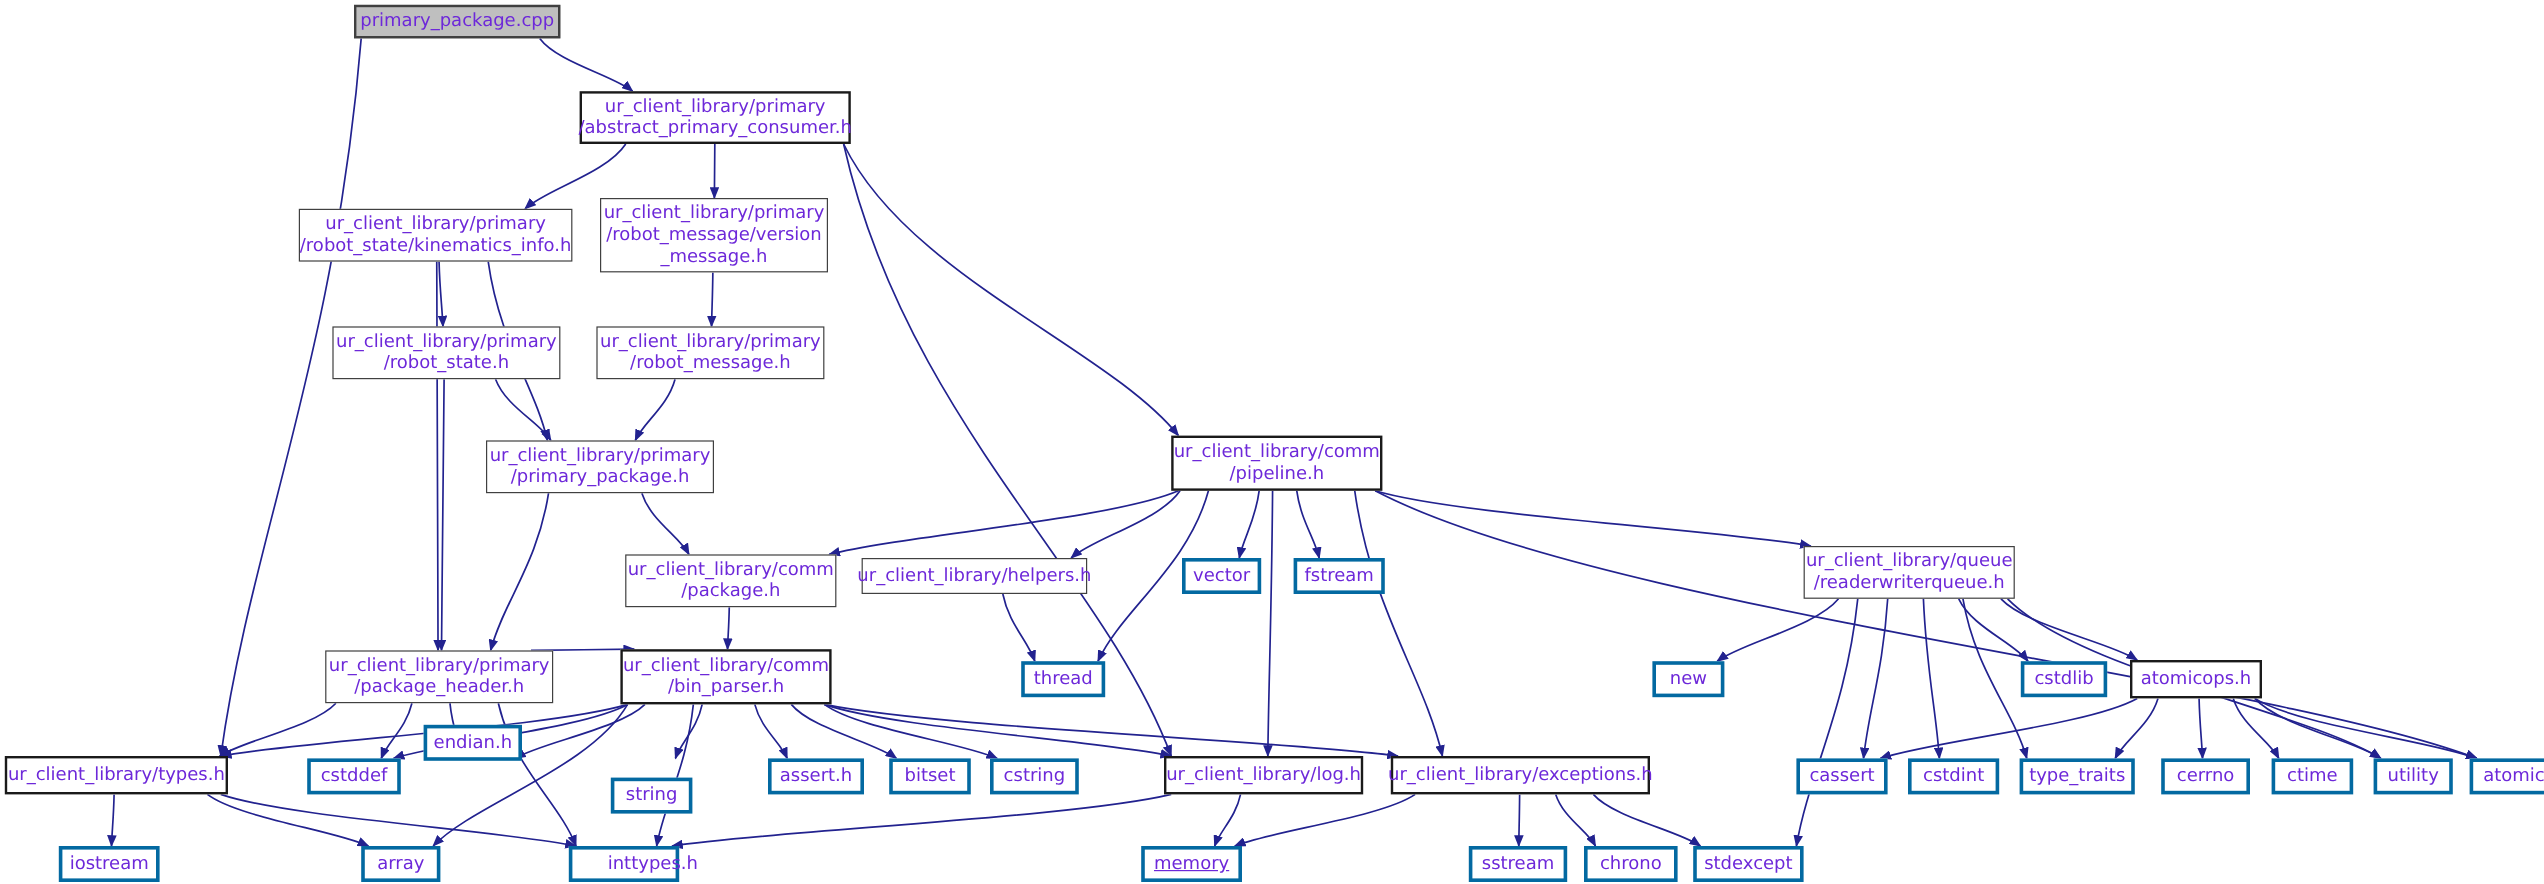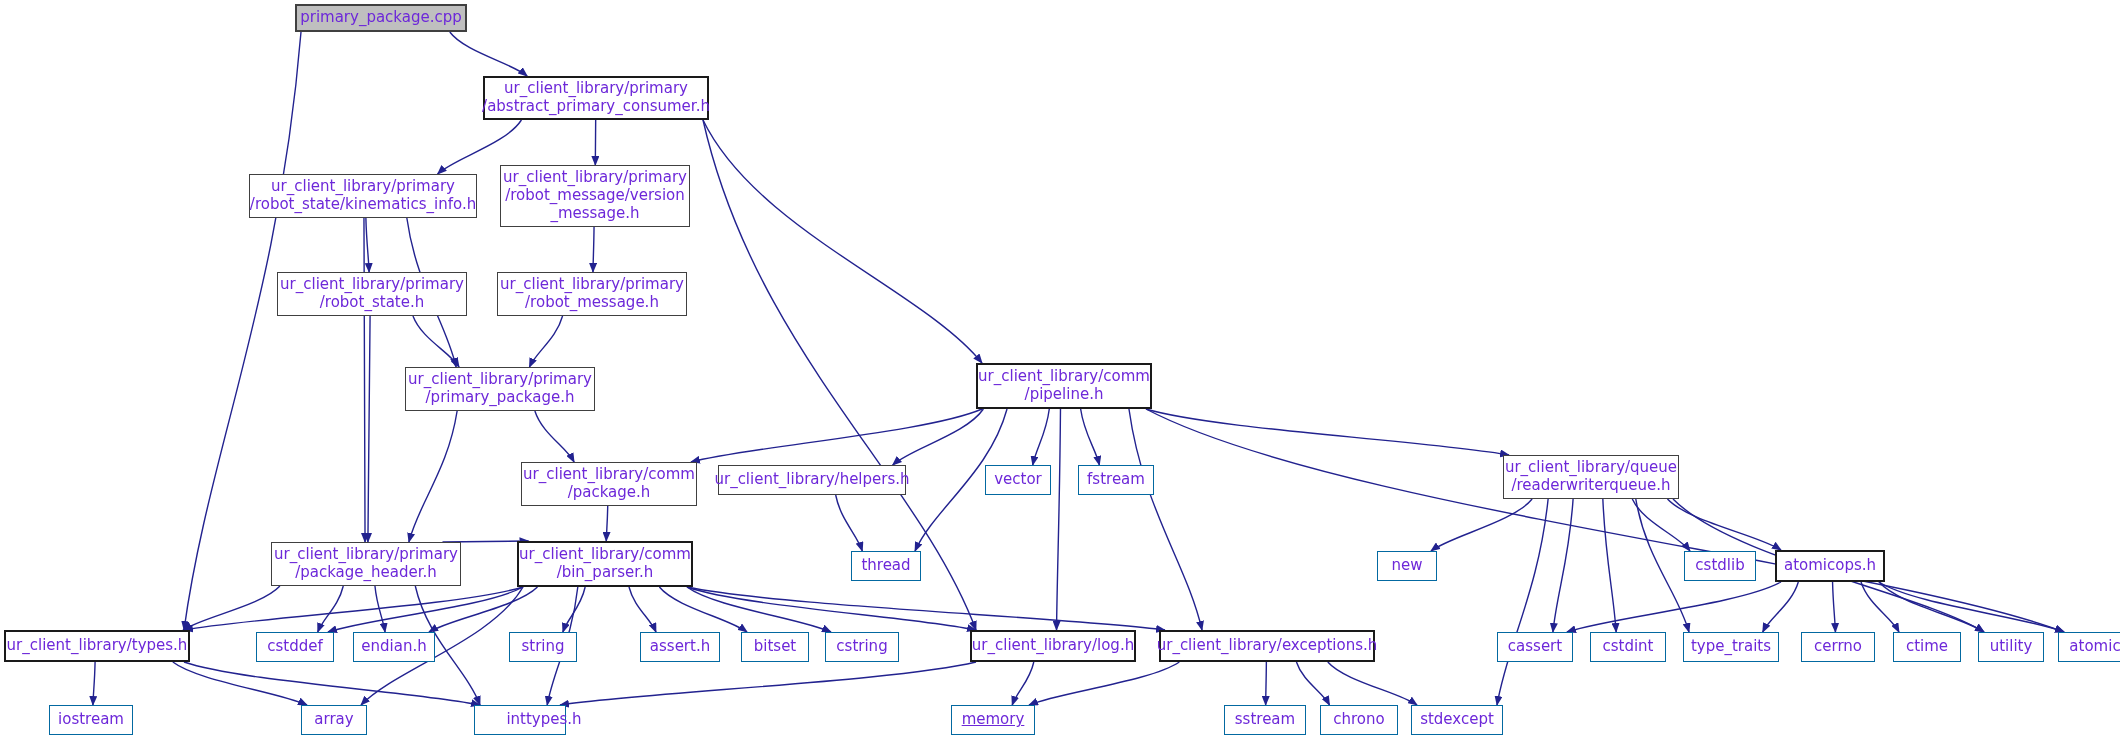--- a/index.html
+++ b/index.html
@@ -5,21 +5,21 @@
   html,body{margin:0;padding:0;background:#ffffff;}
   #stage{position:relative;width:2120px;height:737px;background:#ffffff;
          font-family:"DejaVu Sans","Liberation Sans",sans-serif;overflow:hidden;}
   #edges{position:absolute;left:0;top:0;width:2120px;height:737px;pointer-events:none;}
   .node{position:absolute;box-sizing:border-box;display:flex;align-items:center;
         justify-content:center;text-align:center;line-height:1.18;
         background:#ffffff;color:#6d28d9;white-space:pre;}
   
   .n-file{border:1px solid #404040;font-size:15px;}
   
-  .n-sys{border:1px solid #0369a1;font-size:15px;}
+  .n-sys{border:3px solid #0369a1;font-size:15px;}
   
   .n-root{border:2px solid #404040;background:#bfbfbf;font-size:15px;}
   
   .n-emph{border:2px solid #1a1a1a;font-size:15px;}
 </style>
 </head>
 <body>
 
 <div id="stage">
   <svg id="edges" viewBox="0 0 2120 737" xmlns="http://www.w3.org/2000/svg">
@@ -123,22 +123,22 @@
       <div class="node n-sys" style="left: 851px; top: 551px; width: 70px; height: 30px;">thread</div>
       <div class="node n-sys" style="left: 1377px; top: 551px; width: 60px; height: 30px;">new</div>
       <div class="node n-sys" style="left: 1684px; top: 551px; width: 72px; height: 30px;">cstdlib</div>
       <div class="node n-emph" style="left: 1775px; top: 550px; width: 110px; height: 32px;">atomicops.h</div>
       <div class="node n-file" style="left: 271px; top: 542px; width: 190px; height: 44px;">ur_client_library/primary
 /package_header.h</div>
       <div class="node n-emph" style="left: 517px; top: 541px; width: 176px; height: 46px;">ur_client_library/comm
 /bin_parser.h</div>
       <div class="node n-emph" style="left: 4px; top: 630px; width: 186px; height: 32px;">ur_client_library/types.h</div>
       <div class="node n-sys" style="left: 256px; top: 632px; width: 78px; height: 30px;">cstddef</div>
-      <div class="node n-sys" style="left: 353px; top: 632px; width: 82px; height: 30px;">endian.h</div>
-      <div class="node n-sys" style="left: 509px; top: 632px; width: 68px; height: 30px;">string</div>
+      <div class="node n-sys" style="left: 353px; top: 604px; width: 82px; height: 30px;">endian.h</div>
+      <div class="node n-sys" style="left: 509px; top: 648px; width: 68px; height: 30px;">string</div>
       <div class="node n-sys" style="left: 640px; top: 632px; width: 80px; height: 30px;">assert.h</div>
       <div class="node n-sys" style="left: 741px; top: 632px; width: 68px; height: 30px;">bitset</div>
       <div class="node n-sys" style="left: 825px; top: 632px; width: 74px; height: 30px;">cstring</div>
       <div class="node n-emph" style="left: 970px; top: 630px; width: 166px; height: 32px;">ur_client_library/log.h</div>
       <div class="node n-emph" style="left: 1159px; top: 630px; width: 216px; height: 32px;">ur_client_library/exceptions.h</div>
       <div class="node n-sys" style="left: 1497px; top: 632px; width: 76px; height: 30px;">cassert</div>
       <div class="node n-sys" style="left: 1590px; top: 632px; width: 76px; height: 30px;">cstdint</div>
       <div class="node n-sys" style="left: 1683px; top: 632px; width: 96px; height: 30px;">type_traits</div>
       <div class="node n-sys" style="left: 1801px; top: 632px; width: 74px; height: 30px;">cerrno</div>
       <div class="node n-sys" style="left: 1893px; top: 632px; width: 68px; height: 30px;">ctime</div>

